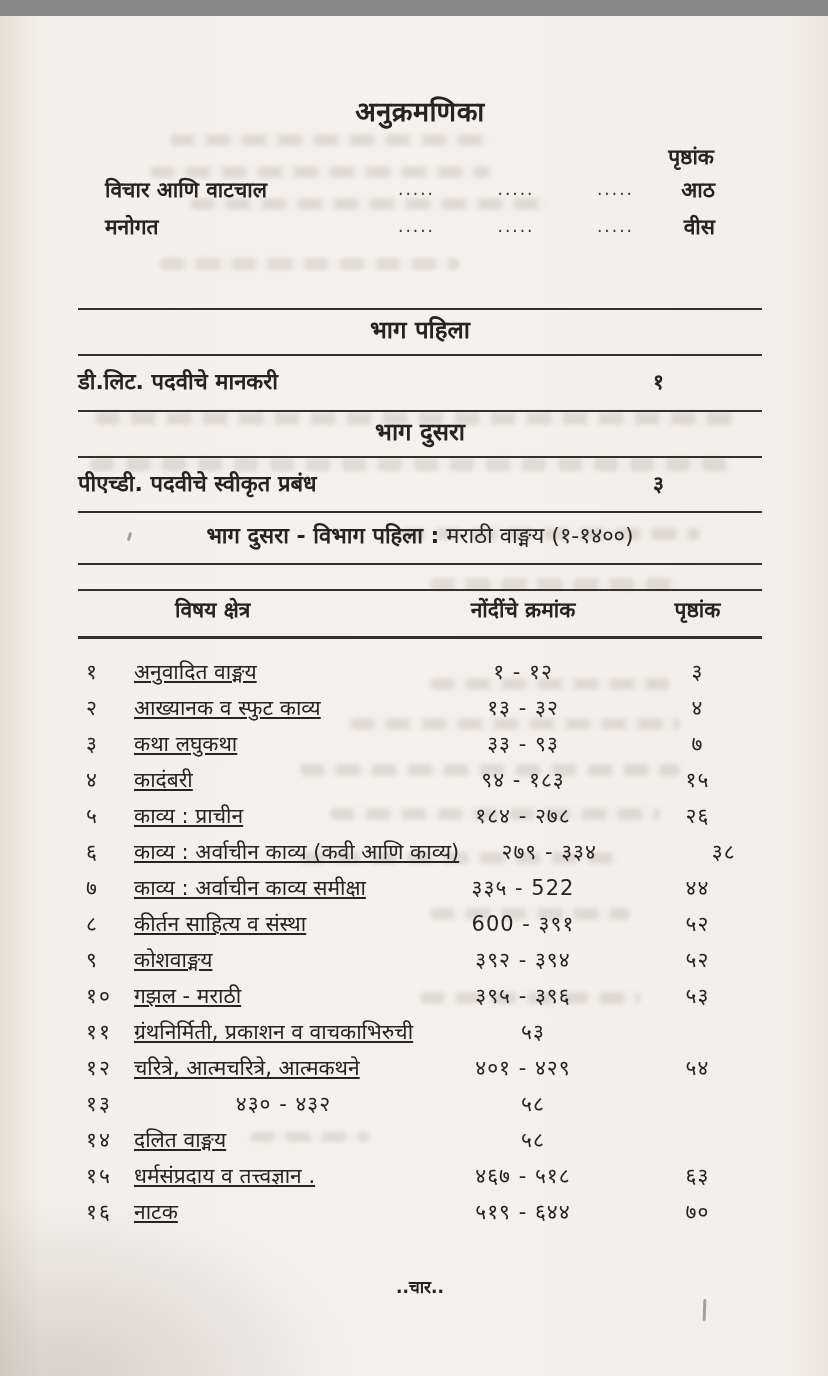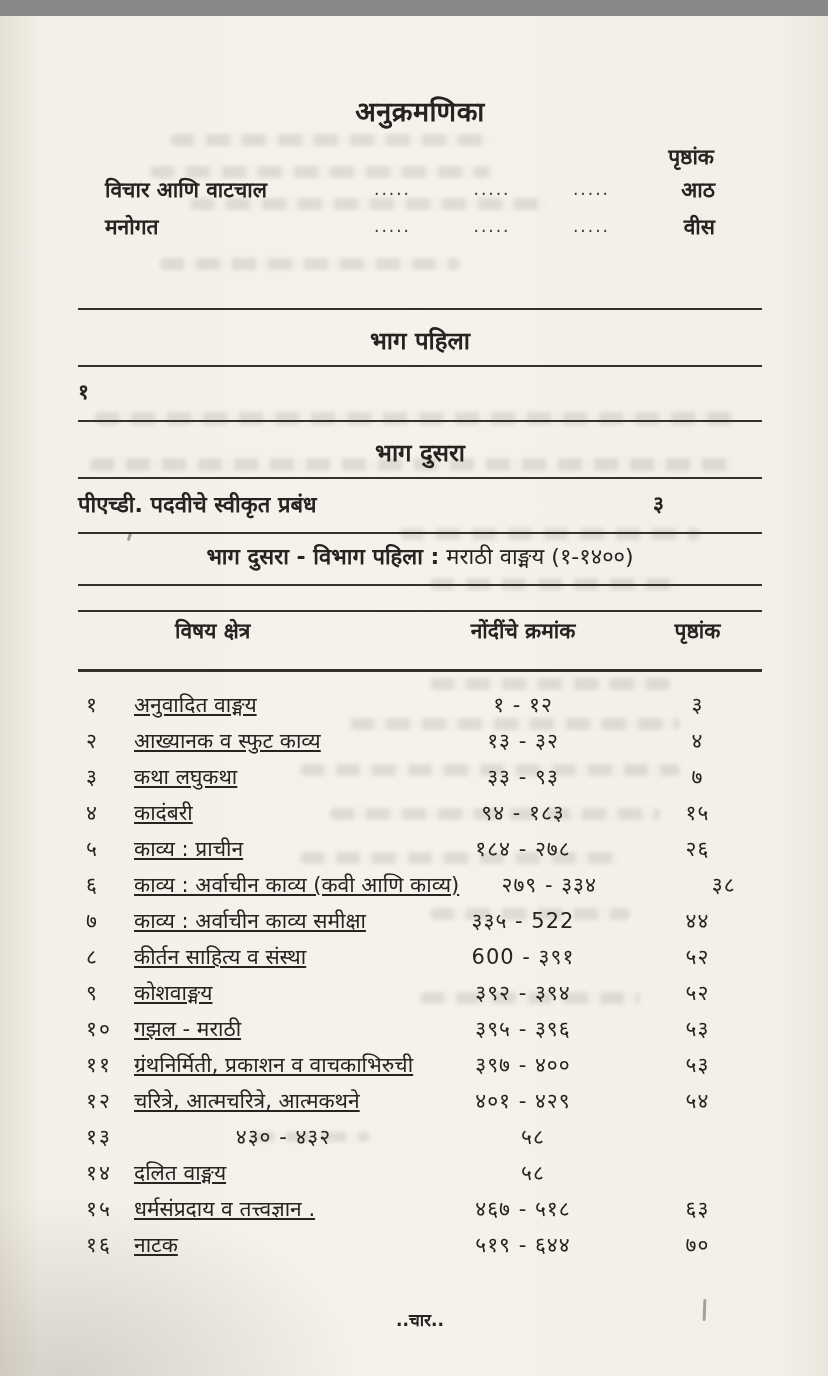--- a/index.html
+++ b/index.html
@@ -7,34 +7,34 @@
     position:relative;width:828px;height:1376px;margin:16px auto;
     background:
       radial-gradient(ellipse 420px 260px at 8% 99%, rgba(110,100,85,.22), transparent 70%),
       linear-gradient(90deg, #e5e0d4 0%, #f3f0e9 5%, #f5f2ec 50%, #f2efe8 95%, #ebe6db 100%);
     font-family:"DejaVu Sans","Liberation Sans",sans-serif;
     color:#262320;overflow:hidden;
   }
   .content{position:absolute;left:78px;top:0;width:684px;}
   .page-title{padding-top:80px;text-align:center;font-size:27px;font-weight:bold;letter-spacing:.5px;line-height:1.2;}
   .pagecol-label{margin-top:14px;text-align:right;padding-right:48px;font-size:21px;font-weight:600;}
-  .fm-row{display:flex;align-items:center;height:37px;font-size:21px;font-weight:600;}
+  .fm-row{display:flex;align-items:center;height:37px;font-size:21px;font-weight:600;gap:24px;}
   .fm-label{width:296px;padding-left:27px;box-sizing:border-box;}
   .fm-dots{width:236px;display:flex;justify-content:space-between;color:#3c3833;font-weight:normal;font-size:17px;letter-spacing:2px;}
   .fm-page{flex:1;text-align:right;padding-right:47px;}
   .rule{border:none;border-top:2px solid #34302a;margin:0;}
   .rule.thick{border-top-width:3px;}
   .rule.top-gap{margin-top:64px;}
   .rule.small-gap{margin-top:24px;}
-  .part-heading{text-align:center;font-weight:bold;font-size:24px;padding:16px 0 9px;line-height:1.25;}
+  .part-heading{text-align:center;font-weight:bold;font-size:24px;padding:5px 0 9px;line-height:1.25;}
   .entry-row{display:flex;justify-content:space-between;align-items:center;font-size:22px;font-weight:600;padding:12px 0 14px;line-height:1.25;}
   .entry-page{padding-right:98px;font-size:21px;}
   .subtitle{text-align:center;font-size:22px;padding:8px 0 12px;line-height:1.35;}
   .subtitle .b{font-weight:bold;text-align:center;}
-  .thead{display:grid;grid-template-columns:56px 1fr 180px 149px;align-items:center;padding:6px 0 24px;font-size:21px;font-weight:bold;line-height:1.3;}
+  .thead{display:grid;grid-template-columns:56px 1fr 180px 149px;align-items:center;padding:6px 0 12px;font-size:21px;font-weight:bold;line-height:1.3;}
   .h-subject{padding-left:41px;}
   .h-entries{text-align:center;}
   .h-page{text-align:center;padding-left:20px;}
   .toc-body{margin-top:14px;}
   .trow{display:grid;grid-template-columns:56px 1fr 180px 149px;align-items:center;height:36px;font-size:21px;}
   .c-no{padding-left:8px;letter-spacing:2px;}
   .c-subject{white-space:nowrap;text-decoration:underline;}
   .c-entries{text-align:center;letter-spacing:1px;white-space:nowrap;}
   .c-page{text-align:center;padding-left:20px;letter-spacing:1px;}
   .page-footer{margin-top:46px;text-align:center;font-weight:bold;font-size:17px;}
@@ -91,20 +91,21 @@
         <span>.....</span>
       </span>
       <span class="fm-page">वीस</span>
     </div>
 
     <hr class="rule top-gap">
     <div class="part-heading">भाग पहिला</div>
     <hr class="rule">
 
     <div class="entry-row">
+      <span>डी.लिट. पदवीचे मानकरी</span>
       <span class="entry-page">१</span>
     </div>
 
     <hr class="rule">
     <div class="part-heading">भाग दुसरा</div>
     <hr class="rule">
 
     <div class="entry-row">
       <span>पीएच्डी. पदवीचे स्वीकृत प्रबंध</span>
       <span class="entry-page">३</span>
@@ -182,21 +183,20 @@
         </div>
       <div class="trow">
           <span class="c-no">१०</span>
           <span class="c-subject">गझल - मराठी</span>
           <span class="c-entries">३९५ - ३९६</span>
           <span class="c-page">५३</span>
         </div>
       <div class="trow">
           <span class="c-no">११</span>
           <span class="c-subject">ग्रंथनिर्मिती, प्रकाशन व वाचकाभिरुची</span>
-          <span class="c-entries">३९७ - ४००</span>
           <span class="c-page">५३</span>
         </div>
       <div class="trow">
           <span class="c-no">१२</span>
           <span class="c-subject">चरित्रे, आत्मचरित्रे, आत्मकथने</span>
           <span class="c-entries">४०१ - ४२९</span>
           <span class="c-page">५४</span>
         </div>
       <div class="trow">
           <span class="c-no">१३</span>

